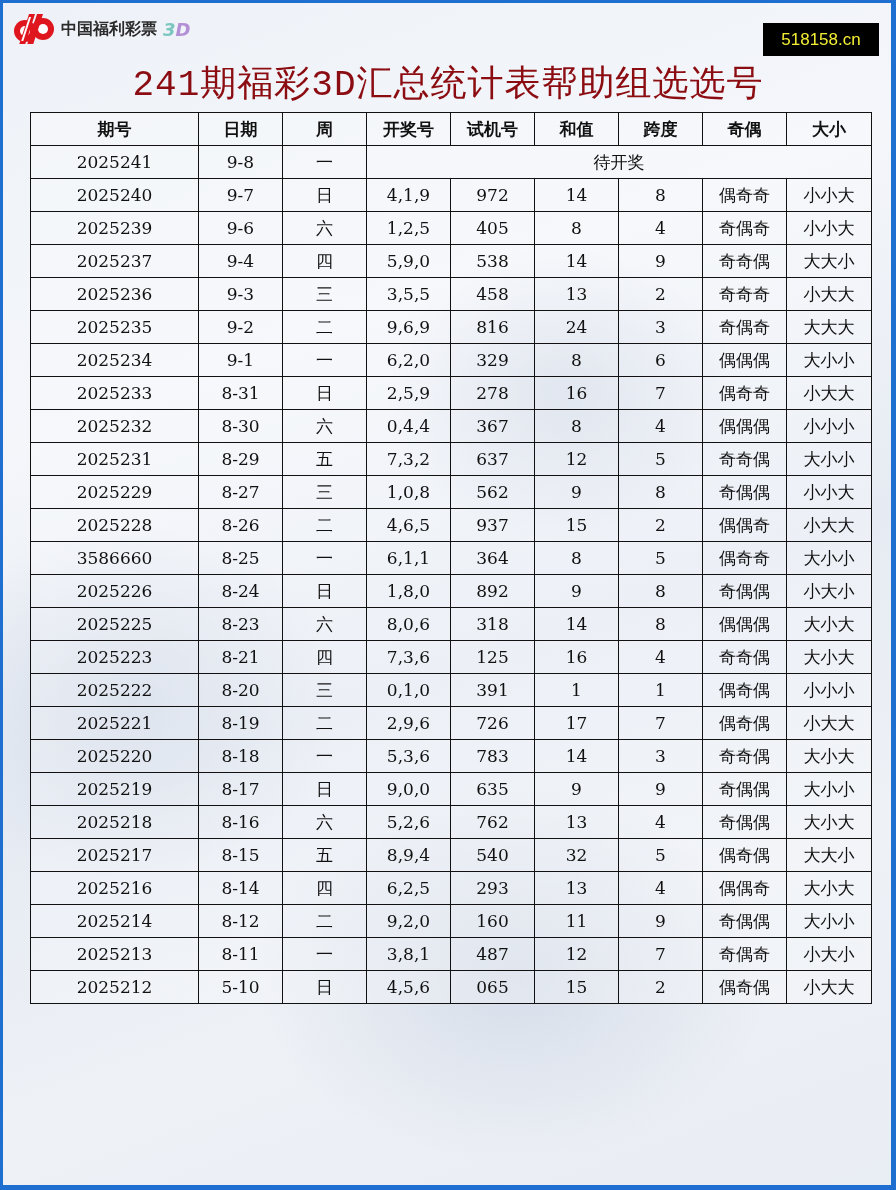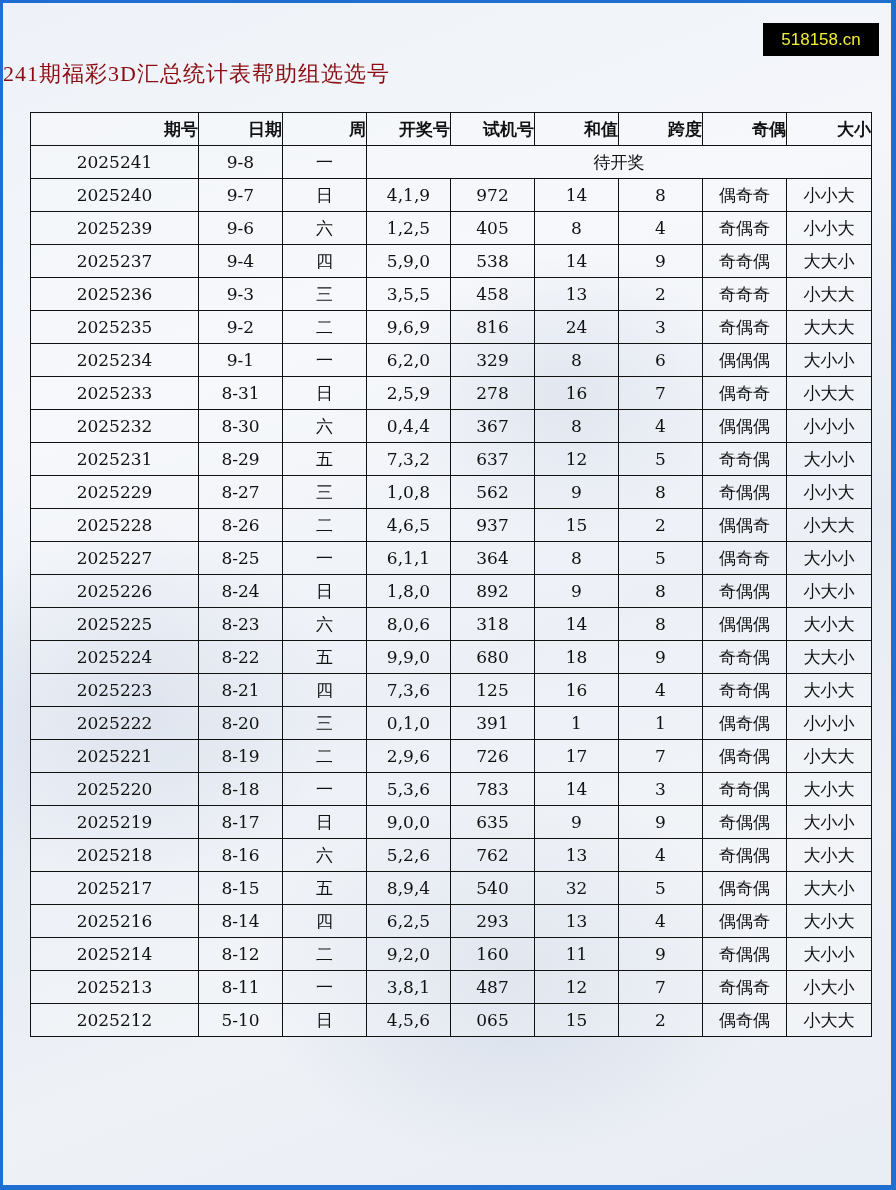--- a/index.html
+++ b/index.html
@@ -31,47 +31,60 @@
       font-size: 18px; color: #7cc6c0; margin-left: 2px;
     }
     .logo-3d span { color: #b38fd6; }
     .site-badge {
       position: absolute; left: 760px; top: 20px; width: 116px; height: 33px;
       background: #000; color: #f3ee34;
       font-family: Liberation Sans, sans-serif; font-size: 17px;
       display: flex; align-items: center; justify-content: center;
     }
     .title {
-      position: absolute; left: 0; top: 56px; width: 890px; text-align: left;
-      font-family: Liberation Serif, serif; font-size: 22px; color: #8b0d12;
+      position: absolute; left: 0; top: 56px; width: 890px; text-align: center;
+      font-family: Liberation Mono, monospace; font-size: 36px; color: #8b0d12;
       letter-spacing: 1px;
     }
     table.stats {
       position: absolute; left: 27px; top: 109px;
       border-collapse: collapse; table-layout: fixed;
       width: 841px;
     }
     table.stats th, table.stats td {
       border: 1.5px solid #111;
       height: 32px; padding: 0; text-align: center;
       font-size: 17px; color: #111; font-weight: normal;
       background: rgba(255,255,255,0.25);
     }
-    table.stats th { font-family: "DejaVu Sans", sans-serif; font-weight: bold; font-size: 17px; text-align: right; }
+    table.stats th { font-family: "DejaVu Sans", sans-serif; font-weight: bold; font-size: 17px; }
     td.cn { font-family: "DejaVu Sans", sans-serif; font-weight: bold; }
     td.num { font-family: "DejaVu Serif", serif; }
   </style>
 </head>
 <body>
 
 <div class="frame">
   <div class="bg-swirl" style="left:-80px;top:520px;width:420px;height:360px;"></div>
   <div class="bg-swirl" style="left:380px;top:240px;width:360px;height:300px;"></div>
   <div class="bg-swirl" style="left:250px;top:780px;width:520px;height:380px;"></div>
 
+  <div class="logo">
+    <svg class="logo-mark" viewBox="0 0 46 36">
+      <circle cx="14" cy="20" r="11" fill="#e0161f"></circle>
+      <circle cx="14" cy="20" r="5" fill="#fff"></circle>
+      <circle cx="32" cy="18" r="11" fill="#e0161f"></circle>
+      <circle cx="32" cy="18" r="5" fill="#fff"></circle>
+      <rect x="19" y="3" width="6" height="30" fill="#e0161f" transform="skewX(-18)"></rect>
+      <rect x="27" y="3" width="6" height="30" fill="#e0161f" transform="skewX(-18)"></rect>
+      <rect x="20" y="6" width="2" height="24" fill="#fff" transform="skewX(-18)"></rect>
+    </svg>
+    <span class="logo-text">中国福利彩票</span>
+    <span class="logo-3d"><b style="font-weight:bold;">3</b><span>D</span></span>
+  </div>
 
   <div class="site-badge">518158.cn</div>
 
   <div class="title">241期福彩3D汇总统计表帮助组选选号</div>
 
   <table class="stats">
     <colgroup>
       <col style="width:168px">
         <col style="width:84px">
         <col style="width:84px">
@@ -217,21 +230,21 @@
           <td class="num">8-26</td>
           <td class="cn">二</td>
           <td class="num">4,6,5</td>
           <td class="num">937</td>
           <td class="num">15</td>
           <td class="num">2</td>
           <td class="cn">偶偶奇</td>
           <td class="cn">小大大</td>
         </tr>
         <tr>
-          <td class="num">2025227</td>
+          <td class="num">3586660</td>
           <td class="num">8-25</td>
           <td class="cn">一</td>
           <td class="num">6,1,1</td>
           <td class="num">364</td>
           <td class="num">8</td>
           <td class="num">5</td>
           <td class="cn">偶奇奇</td>
           <td class="cn">大小小</td>
         </tr>
         <tr>
@@ -248,31 +261,20 @@
         <tr>
           <td class="num">2025225</td>
           <td class="num">8-23</td>
           <td class="cn">六</td>
           <td class="num">8,0,6</td>
           <td class="num">318</td>
           <td class="num">14</td>
           <td class="num">8</td>
           <td class="cn">偶偶偶</td>
           <td class="cn">大小大</td>
-        </tr>
-        <tr>
-          <td class="num">2025224</td>
-          <td class="num">8-22</td>
-          <td class="cn">五</td>
-          <td class="num">9,9,0</td>
-          <td class="num">680</td>
-          <td class="num">18</td>
-          <td class="num">9</td>
-          <td class="cn">奇奇偶</td>
-          <td class="cn">大大小</td>
         </tr>
         <tr>
           <td class="num">2025223</td>
           <td class="num">8-21</td>
           <td class="cn">四</td>
           <td class="num">7,3,6</td>
           <td class="num">125</td>
           <td class="num">16</td>
           <td class="num">4</td>
           <td class="cn">奇奇偶</td>

